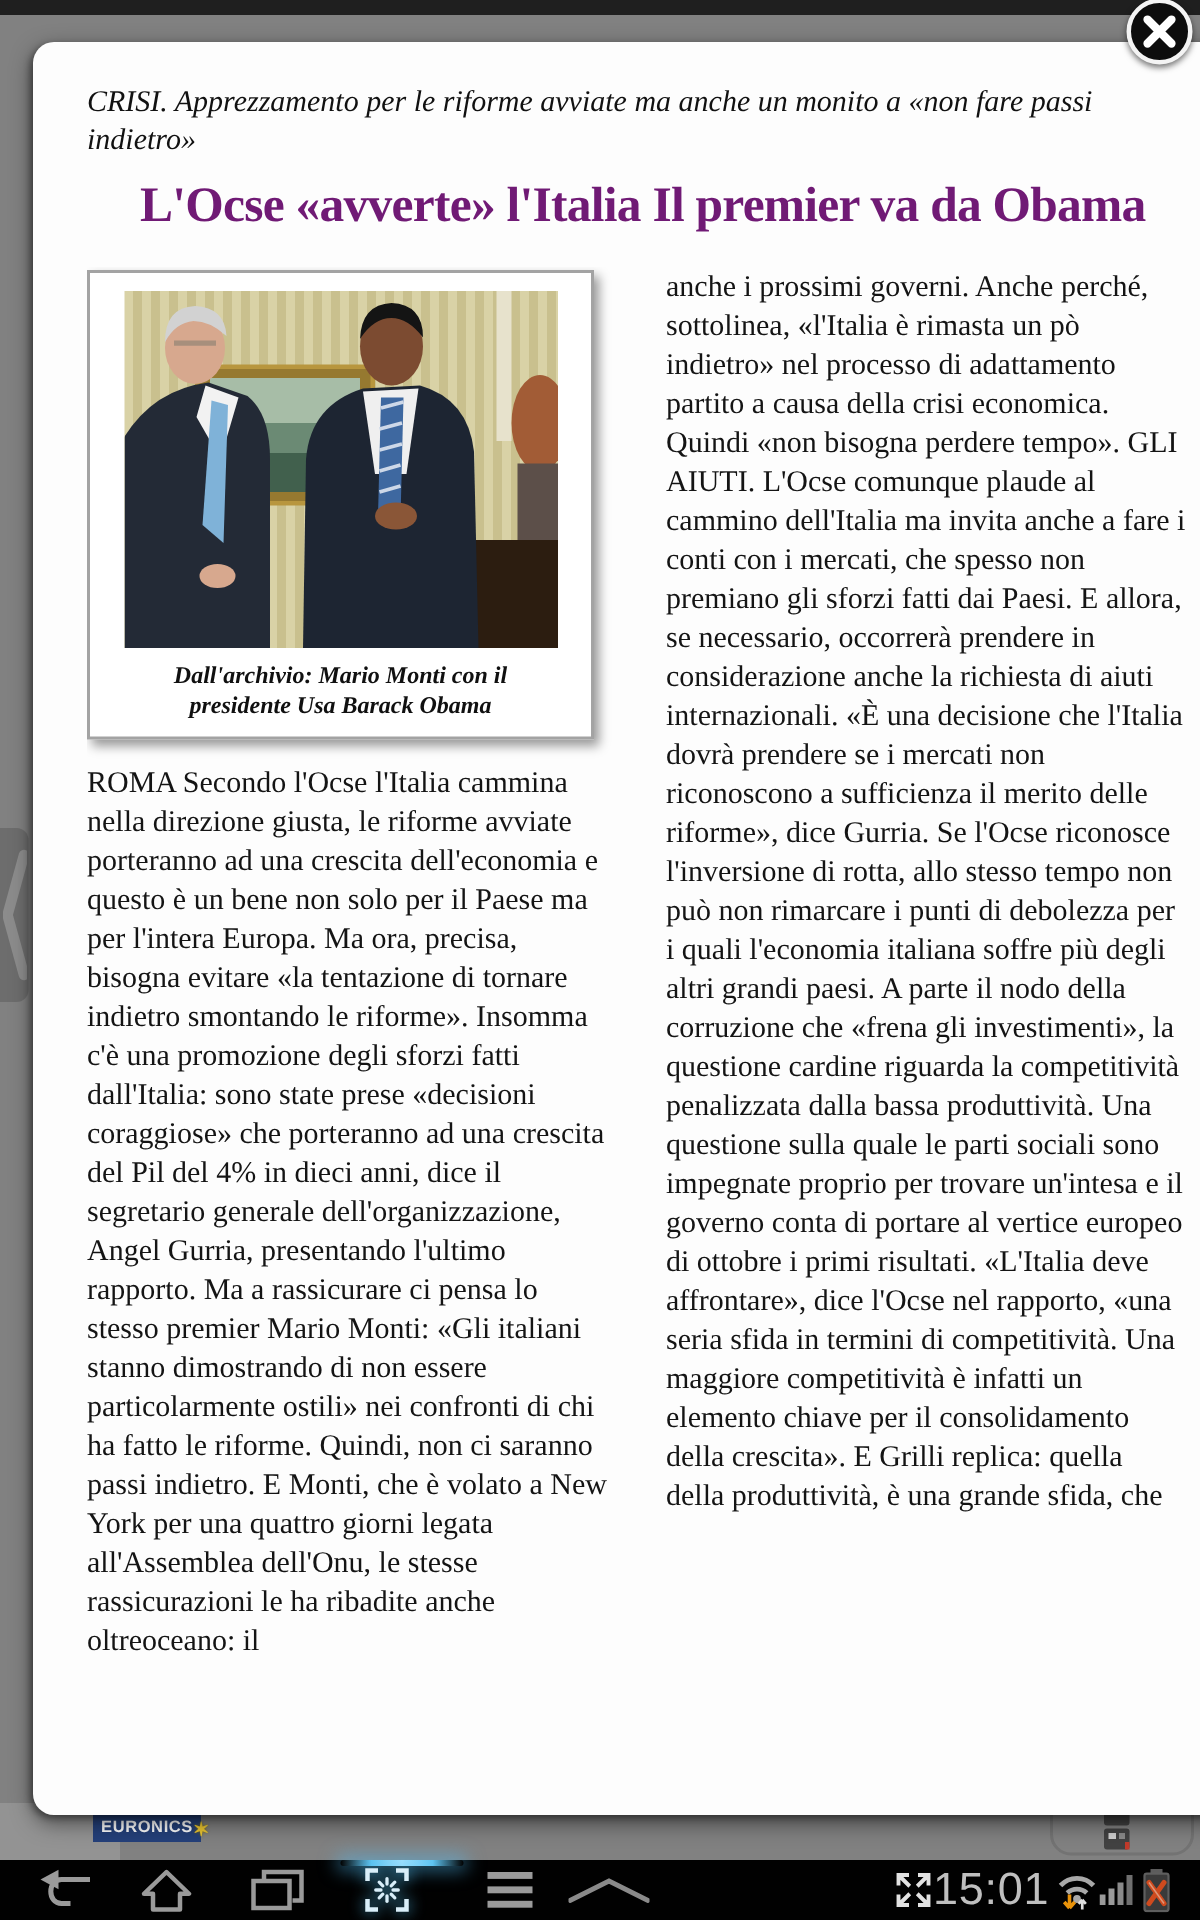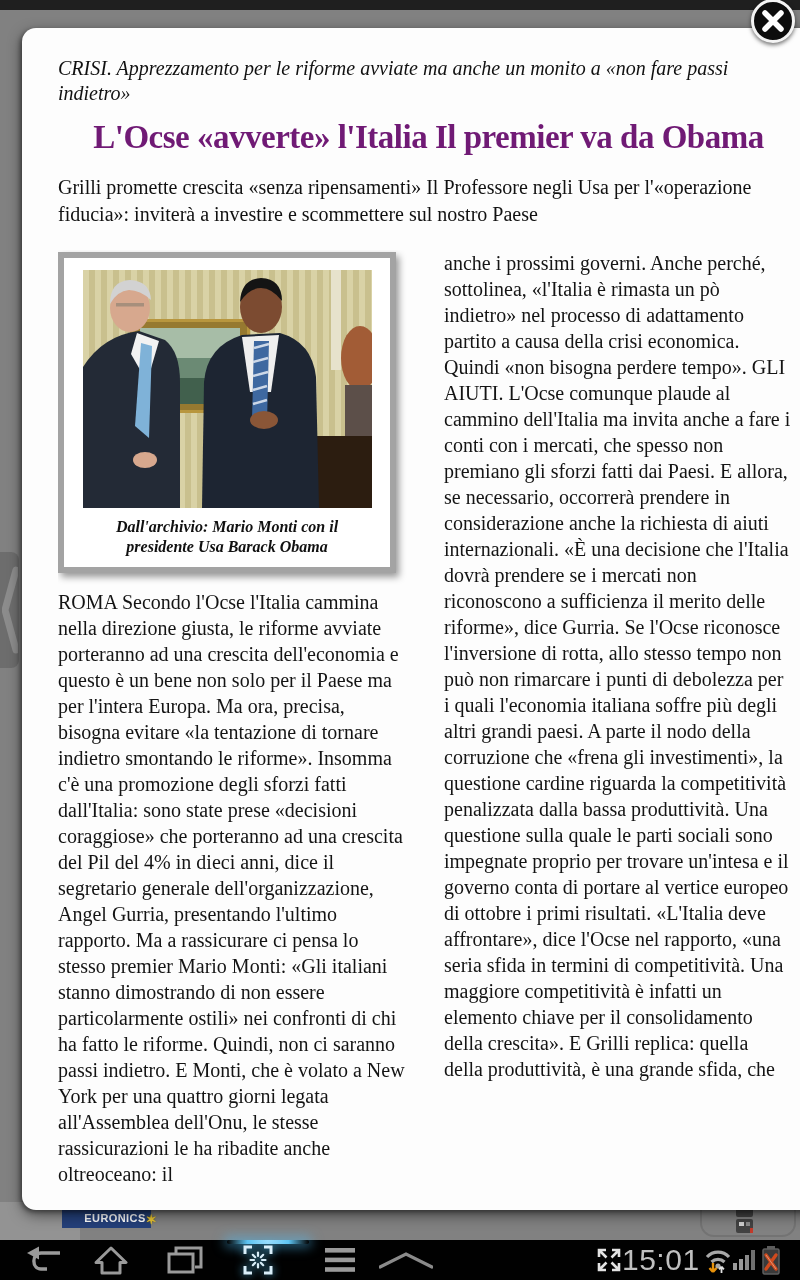--- a/index.html
+++ b/index.html
@@ -11,40 +11,40 @@
 
   
   .edge-nav{position:absolute;background:#6d6d6d;display:flex;align-items:center;justify-content:center;}
   .edge-prev{left:0;top:552px;width:19px;height:116px;border-radius:0 8px 8px 0;}
   .edge-next{right:0;top:553px;width:20px;height:130px;border-radius:8px 0 0 8px;}
 
   
   .under-strip-block{position:absolute;left:0;top:1202px;width:80px;height:38px;background:#939393;border-radius:0 8px 0 0;}
   .under-outline{position:absolute;left:700px;top:1155px;width:92px;height:78px;border:2px solid #737373;border-radius:14px;}
   .euronics{position:absolute;left:62px;top:1209px;width:72px;height:19px;background:#24407a;
-    color:#fff;font:bold 11px/19px "Liberation Sans",sans-serif;text-align:center;letter-spacing:.4px;padding-left:17px;}
+    color:#fff;font:bold 11px/19px "Liberation Sans",sans-serif;text-align:center;letter-spacing:.4px;}
   .euronics .star{position:absolute;right:-6px;top:1px;color:#eec832;font-size:13px;text-shadow:0 0 2px #7a6a10;}
   .mini-pages{position:absolute;left:733px;top:1202px;width:26px;height:34px;}
 
   
   .card{
     position:absolute;left:22px;top:28px;width:799px;height:1182px;box-sizing:border-box;
     background:#fdfdfd;border-radius:14px;overflow:hidden;
     box-shadow:-2px 2px 4px rgba(0,0,0,.35), 0 5px 14px rgba(0,0,0,.5);
     padding:16px 30px 0 36px;color:#141414;
   }
   .kicker{font:italic 20px/25px "Liberation Serif",serif;margin-top:12px;width:706px;color:#111;}
   .headline{font:bold 33px/38px "Liberation Serif",serif;white-space:nowrap;margin:12px 0 0 8px;letter-spacing:-.5px;color:#701a75;text-align:center;}
   .subhead{font:20px/27px "Liberation Serif",serif;margin-top:18px;width:712px;color:#111;}
   .columns{display:flex;gap:38px;margin-top:22px;height:978px;overflow:hidden;}
   .col{width:348px;flex:0 0 348px;font:20px/26px "Liberation Serif",serif;color:#141414;}
   .col p{margin:0;}
 
   
-  .figure{width:338px;box-sizing:border-box;border:6px solid #a3a3a3;background:#fff;
+  .figure{width:338px;box-sizing:border-box;border:2px solid #a3a3a3;background:#fff;
     box-shadow:3px 4px 7px rgba(0,0,0,.4);padding:12px 0 10px;margin:2px 0 16px 0;}
   .photo{width:289px;height:238px;margin:0 auto;position:relative;overflow:hidden;
     background:repeating-linear-gradient(90deg,#d9d2a6 0 6px,#c9c08e 6px 12px);}
   .caption{font:bold italic 16px/20px "Liberation Serif",serif;text-align:center;margin-top:9px;padding:0 26px;color:#101010;}
 
   
   .close-btn{position:absolute;left:751px;top:-1px;width:44px;height:44px;border-radius:50%;
     background:#0d0d0d;border:3px solid #f4f4f4;box-sizing:border-box;z-index:9;
     box-shadow:0 2px 4px rgba(0,0,0,.55);display:flex;align-items:center;justify-content:center;}
 
@@ -91,21 +91,20 @@
     <rect x="6" y="4" width="6" height="4" fill="#d8d8d8"></rect>
     <rect x="6" y="20" width="5" height="4" fill="#cfcfcf"></rect>
     <rect x="13" y="20" width="4" height="4" fill="#8a8a8a"></rect>
     <rect x="17" y="26" width="3" height="5" fill="#c23a2a"></rect>
   </svg>
 </div>
 
 <div class="card">
   <div class="kicker">CRISI. Apprezzamento per le riforme avviate ma anche un monito a «non fare passi indietro»</div>
   <h1 class="headline">L'Ocse «avverte» l'Italia Il premier va da Obama</h1>
-  <div class="subhead">Grilli promette crescita «senza ripensamenti» Il Professore negli Usa per l'«operazione fiducia»: inviterà a investire e scommettere sul nostro Paese</div>
 
   <div class="columns">
     <div class="col">
       <div class="figure">
         <div class="photo">
           <svg width="289" height="238" viewBox="0 0 289 238">
 
             <rect x="248" y="0" width="10" height="100" fill="#e7e2cc"></rect>
 
             <rect x="47" y="49" width="120" height="94" fill="#b8963e"></rect>

